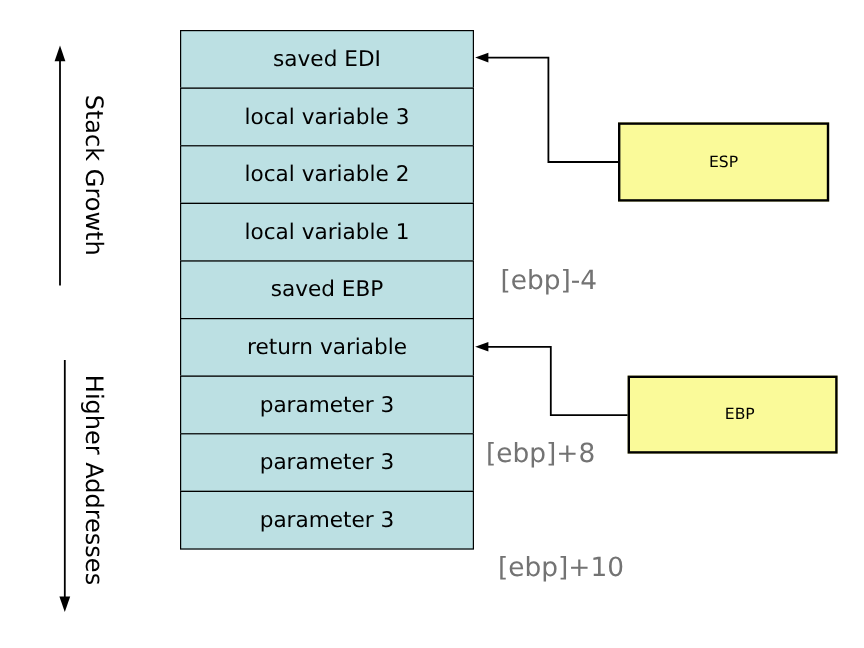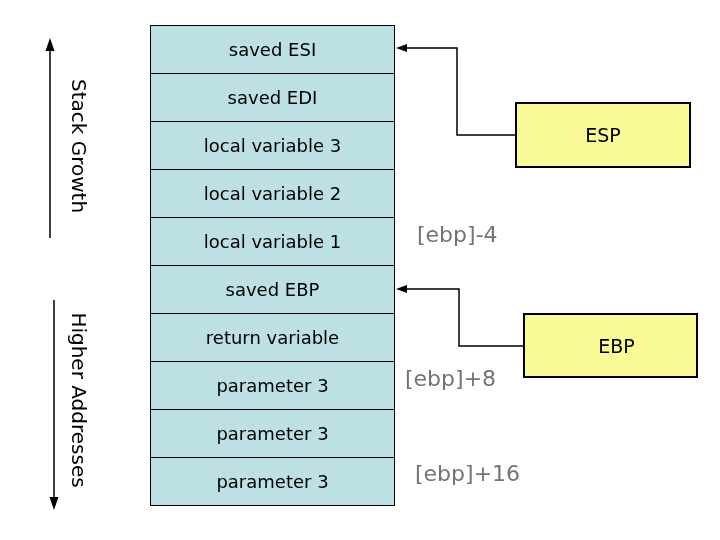--- a/index.html
+++ b/index.html
@@ -37,21 +37,21 @@
   .stack-cell:first-child { margin-top: 0; }
   
   .register-box {
     position: absolute;
     box-sizing: border-box;
     border: 2px solid #000000;
     background: #FAFA99;
     display: flex;
     align-items: center;
     justify-content: center;
-    font-size: 19px;
+    font-size: 13px;
     color: #000000;
   }
   .register-box.esp { left: 515px; top: 102px; width: 176px; height: 66px; }
   .register-box.ebp { left: 523px; top: 313px; width: 175px; height: 65px; padding-left: 12px; }
   
   .side-label {
     position: absolute;
     white-space: nowrap;
     font-size: 20px;
     color: #000000;
@@ -83,38 +83,37 @@
 </style>
 </head>
 <body>
 
 <div class="canvas">
 
   <div class="side-label stack-growth">Stack Growth</div>
   <div class="side-label higher-addresses">Higher Addresses</div>
 
   <div class="stack-table">
-    <div class="stack-cell">saved ESI</div>
     <div class="stack-cell">saved EDI</div>
     <div class="stack-cell">local variable 3</div>
     <div class="stack-cell">local variable 2</div>
     <div class="stack-cell">local variable 1</div>
     <div class="stack-cell">saved EBP</div>
     <div class="stack-cell">return variable</div>
     <div class="stack-cell">parameter 3</div>
     <div class="stack-cell">parameter 3</div>
     <div class="stack-cell">parameter 3</div>
   </div>
 
   <div class="register-box esp">ESP</div>
   <div class="register-box ebp">EBP</div>
 
   <div class="offset-label m4">[ebp]-4</div>
   <div class="offset-label p8">[ebp]+8</div>
-  <div class="offset-label p16">[ebp]+16</div>
+  <div class="offset-label p16">[ebp]+10</div>
 
   <svg class="overlay" viewBox="0 0 720 540">
 
     <g>
       <line x1="50" y1="238" x2="50" y2="47" stroke="#000000" stroke-width="1.5"></line>
       <polygon points="50,38 45.5,51 54.5,51" fill="#000000"></polygon>
     </g>
 
     <g>
       <line x1="54" y1="300" x2="54" y2="501" stroke="#000000" stroke-width="1.5"></line>

